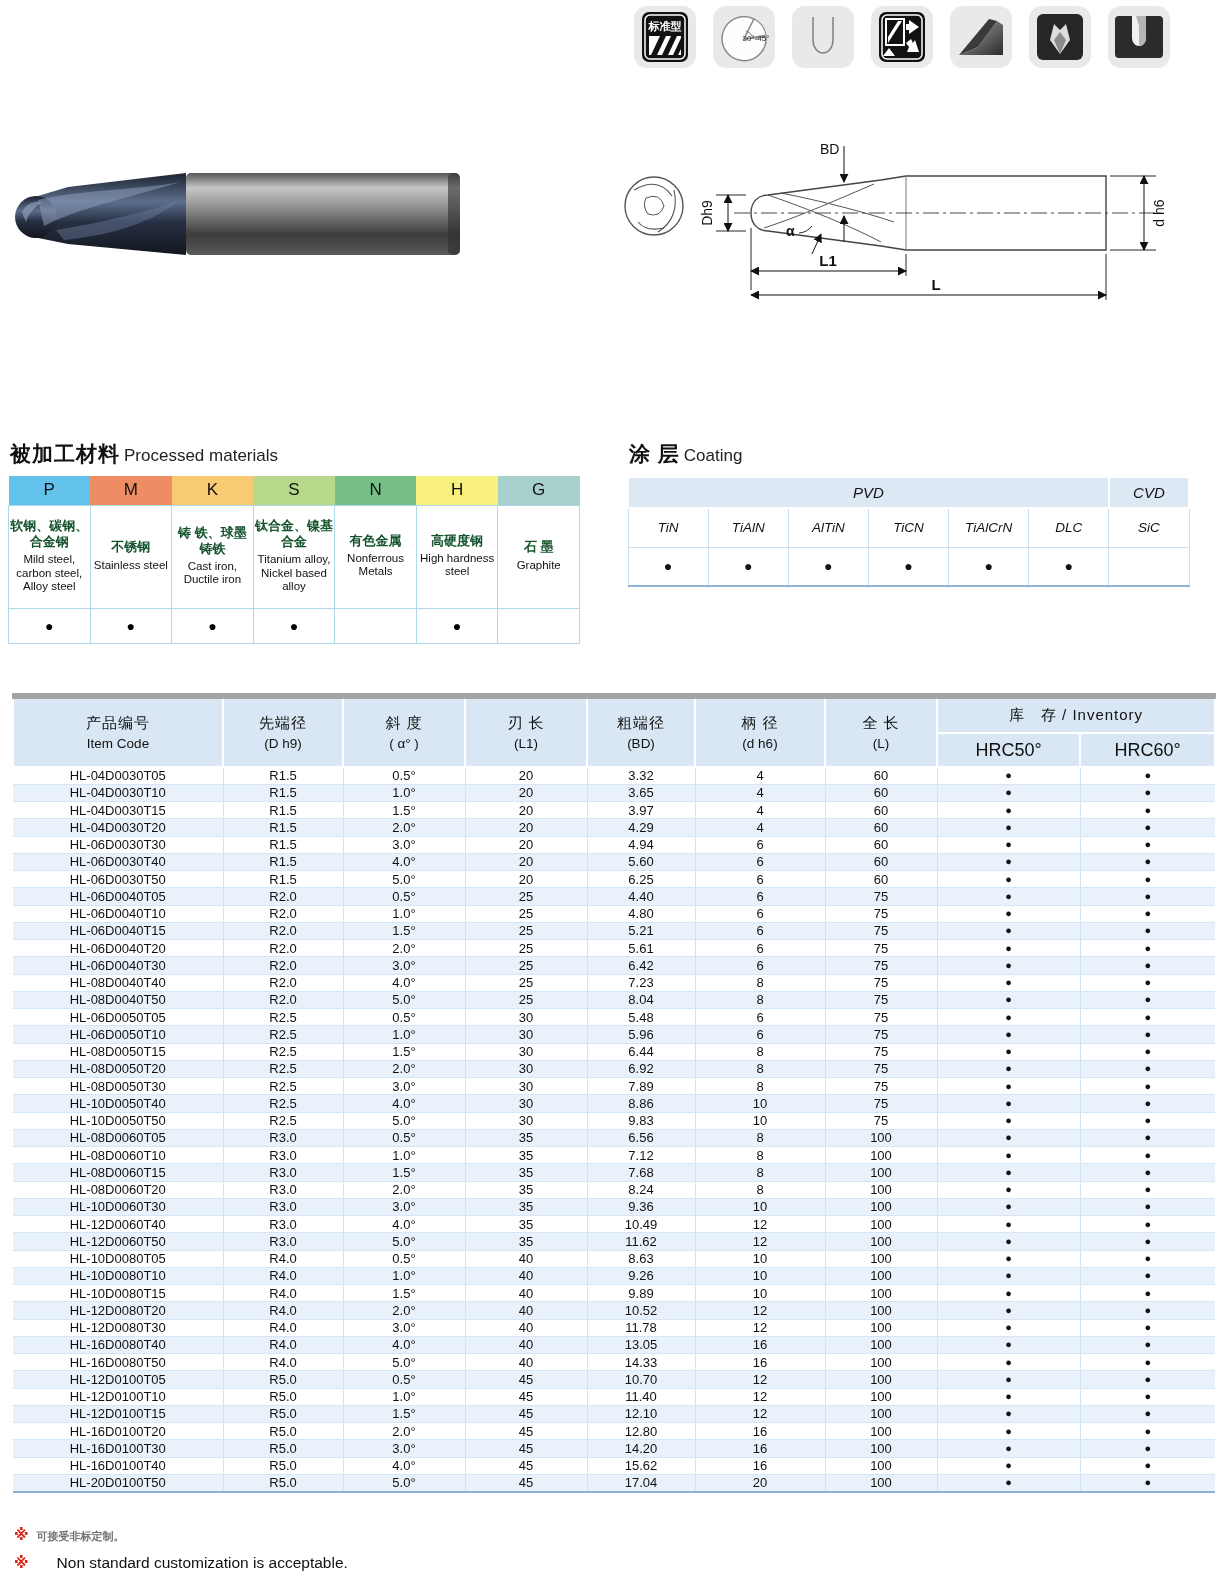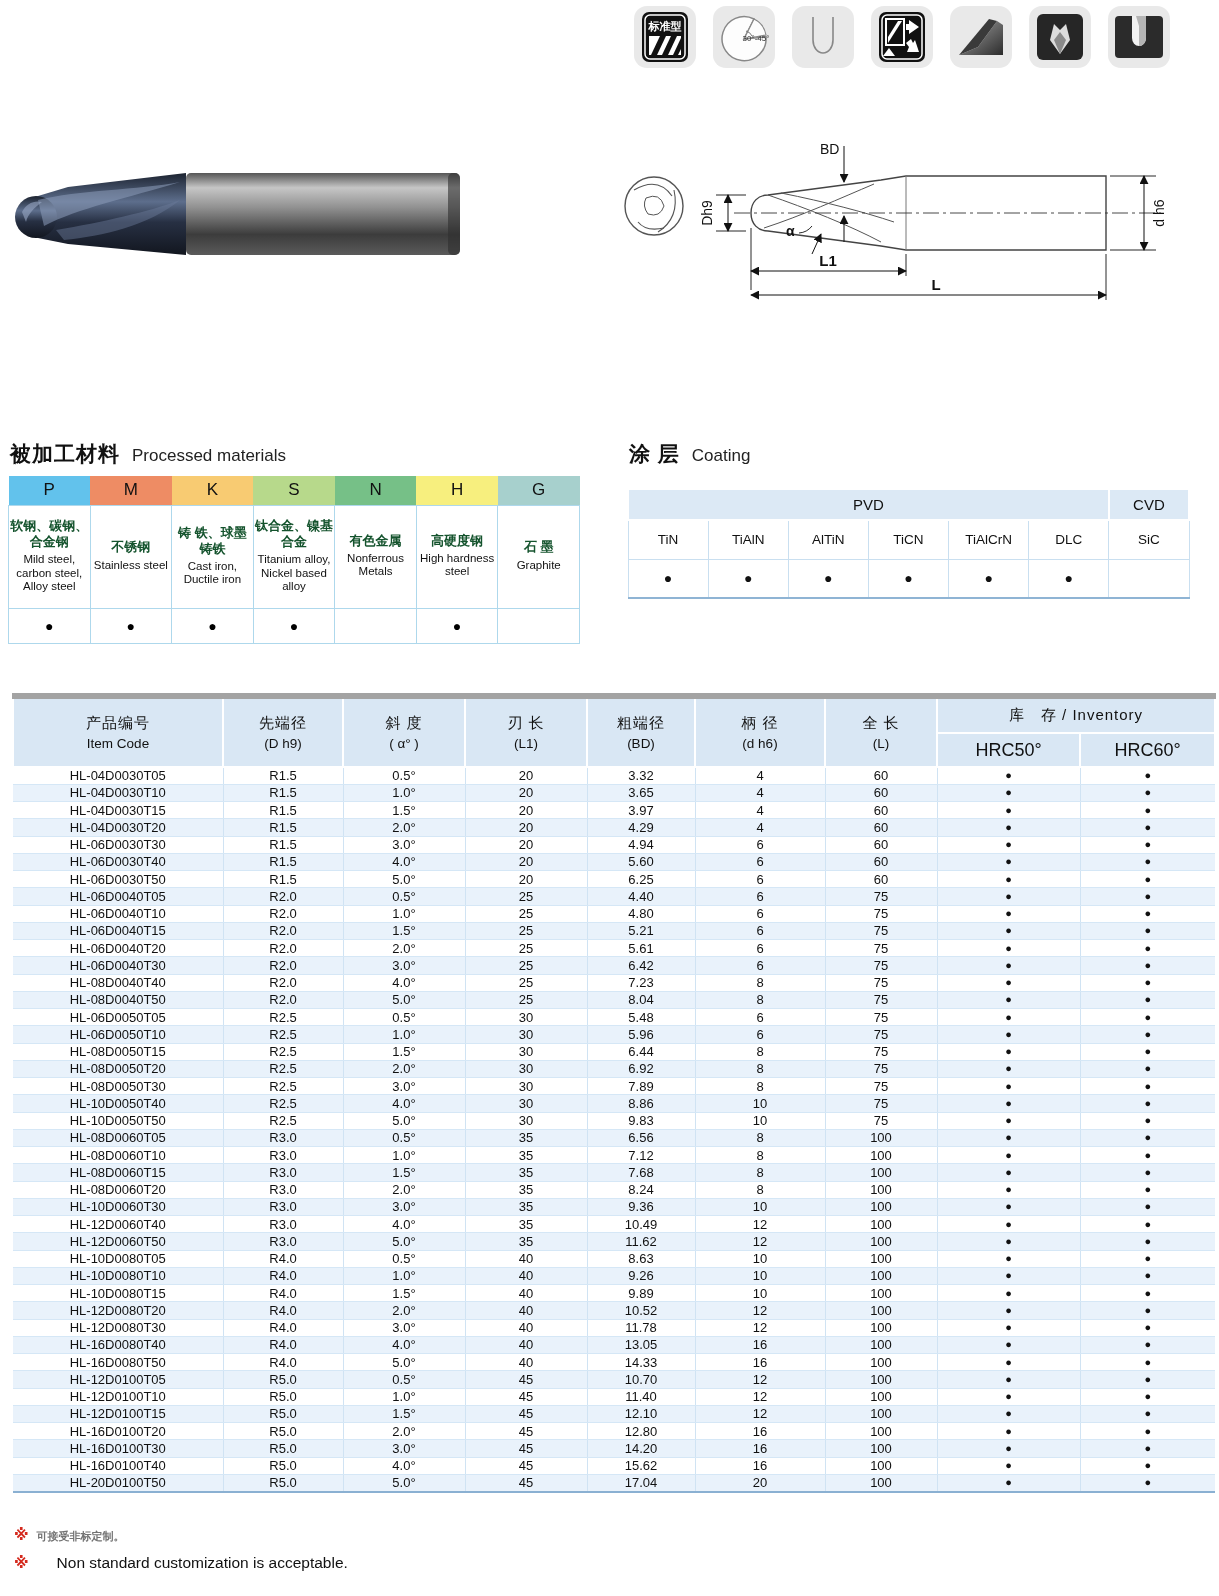--- a/index.html
+++ b/index.html
@@ -12,38 +12,38 @@
                display:flex; align-items:center; justify-content:center; }
 
   
   .photo-wrap { position:absolute; left:8px; top:160px; width:465px; height:110px; }
 
   
   .diagram-wrap { position:absolute; left:616px; top:138px; width:603px; height:178px; }
   .diagram-wrap text { font-family:"Liberation Sans","DejaVu Sans",sans-serif; fill:#111; }
 
   
-  .sec-title { position:absolute; display:flex; align-items:baseline; gap:12px; }
+  .sec-title { position:absolute; display:flex; align-items:baseline; gap:4px; }
   .sec-title .zh { font-size:21px; font-weight:bold; color:#111; letter-spacing:1px; }
   .sec-title .en { font-size:17px; color:#222; }
 
   
   .materials-table { position:absolute; left:8px; top:476px; width:572px;
                      border-collapse:collapse; table-layout:fixed; }
   .materials-table th { height:29px; font-size:17px; font-weight:normal; color:#111; text-align:center; }
   .materials-table td { border:1px solid #aed8ec; background:#fff; text-align:center; vertical-align:middle; }
   .materials-table tr:first-child th { border:0; }
   .materials-table .m-zh { font-size:13px; font-weight:bold; color:#14532d; line-height:1.25; padding:2px 1px 3px; }
   .materials-table .m-en { font-size:11.5px; color:#111; line-height:1.15; padding-bottom:4px; }
   .materials-table td.desc { height:103px; }
   .materials-table td.dot-cell { height:35px; font-size:14px; color:#000; }
 
   
-  .coating-table { position:absolute; left:627px; top:488px; width:563px;
-                   border-collapse:collapse; table-layout:fixed; }
+  .coating-table { position:absolute; left:627px; top:476px; width:563px;
+                   border-collapse:collapse; table-layout:fixed;font-style:italic; }
   .coating-table th { background:#dce9f5; border:2px solid #fff; font-weight:normal;
                       font-size:15px; color:#111; height:31px; text-align:center; }
   .coating-table td { background:#fff; border:1px solid #c9dff0; border-top:1px solid #aacfe8;
                       text-align:center; color:#111; }
   .coating-table td.name { height:39px; font-size:13.5px; }
   .coating-table td.dot-cell { height:39px; font-size:14px; border-bottom:2px solid #8fb4d4; }
 
   
   .spec-table { position:absolute; left:12px; top:693px; width:1202px;
                 border-collapse:collapse; table-layout:fixed; border-top:6px solid #a3a3a3; }

